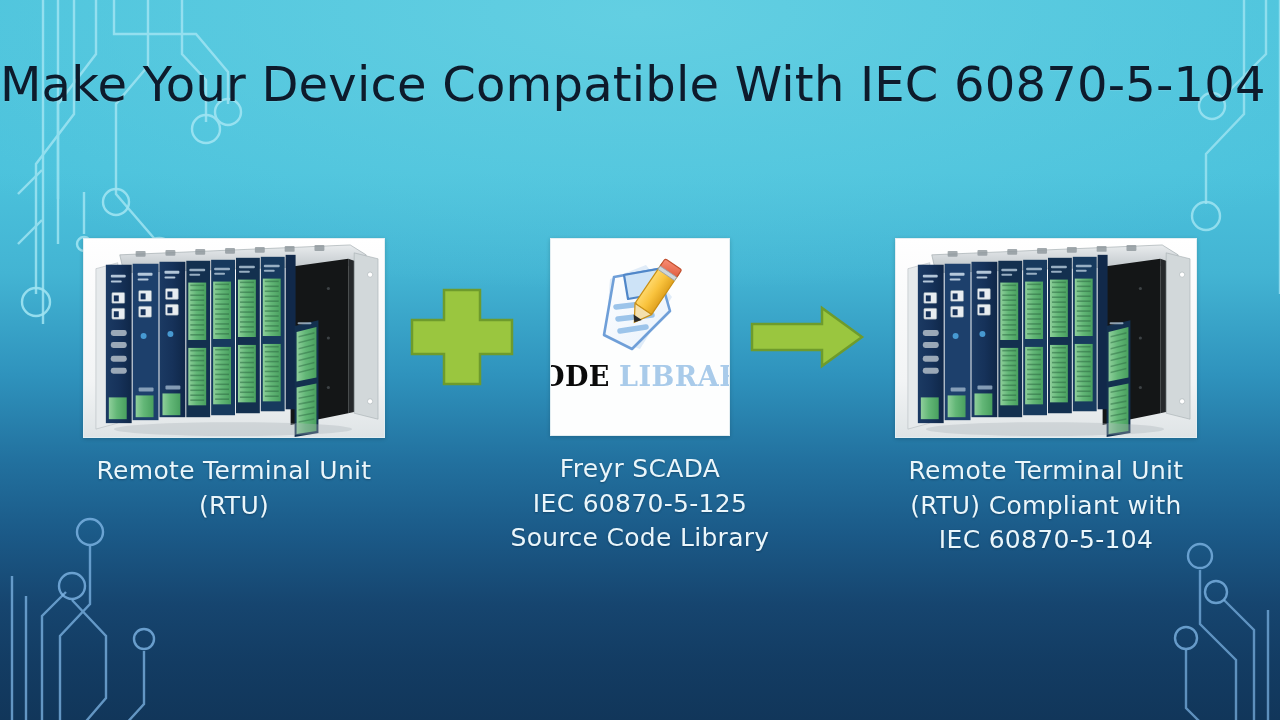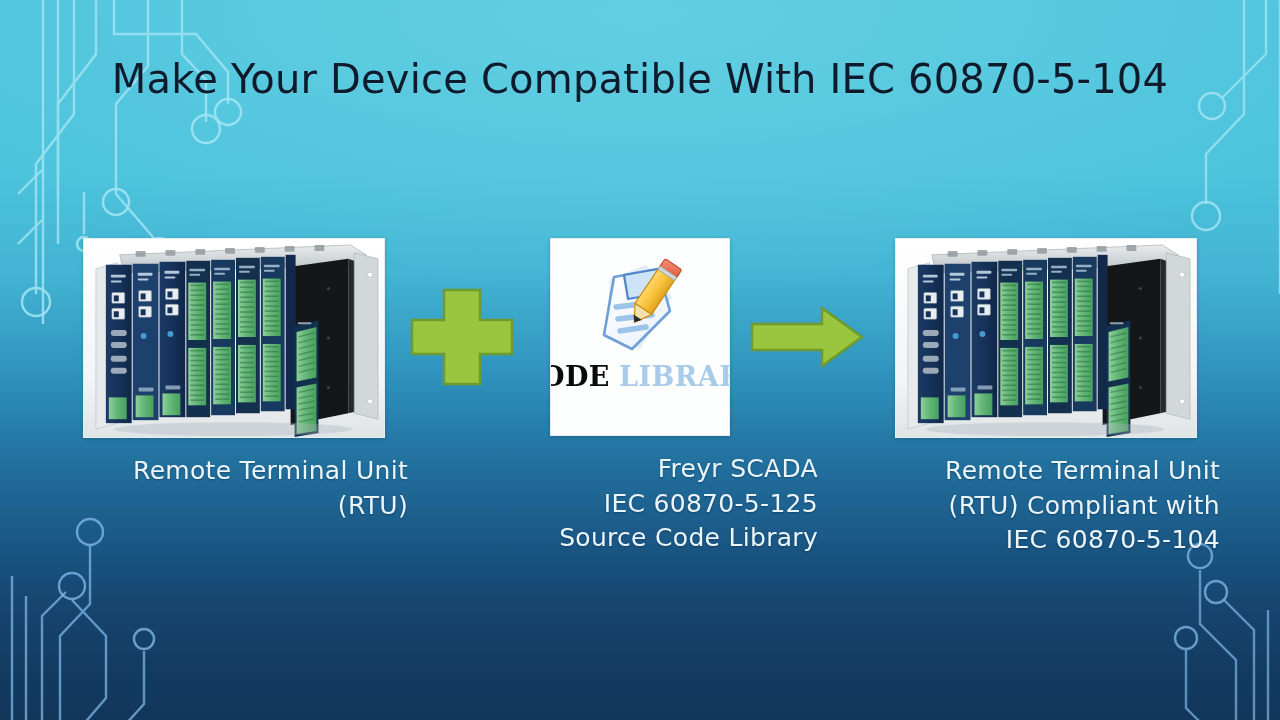--- a/index.html
+++ b/index.html
@@ -34,22 +34,22 @@
   .circuit svg { display:block; }
   #circuit-left  { left:-4px;  top:-6px;  }
   #circuit-right { right:-6px; top:-6px;  }
   #circuit-bl    { left:-6px;  bottom:-6px; }
   #circuit-br    { right:-8px; bottom:-10px; }
 
   
   #title {
     position:absolute;
     left:0; right:0; top:56px;
-    text-align:center;
-    font-size:40px;
+    text-align:left;
+    font-size:48px;
     font-weight:400;
     letter-spacing:0.2px;
     color:#0d1b2c;
     font-family:"DejaVu Sans", sans-serif;
     text-shadow:0 1px 0 rgba(255,255,255,0.10);
     white-space:nowrap;
   }
 
   
   #content {
@@ -74,21 +74,21 @@
     margin:0 auto;
   }
   .panel-logo {
     width:180px; height:198px;
     margin:0 auto;
     background:#fdfefe;
   }
 
   .caption {
     margin-top:16px;
-    text-align:right;
+    text-align:center;
     color:#eaf6fb;
     font-family:"DejaVu Sans", sans-serif;
     font-size:25px;
     line-height:1.38;
     font-weight:400;
     letter-spacing:0.3px;
     text-shadow:0 1px 2px rgba(0,20,40,0.35);
     white-space:pre-line;
   }
 

